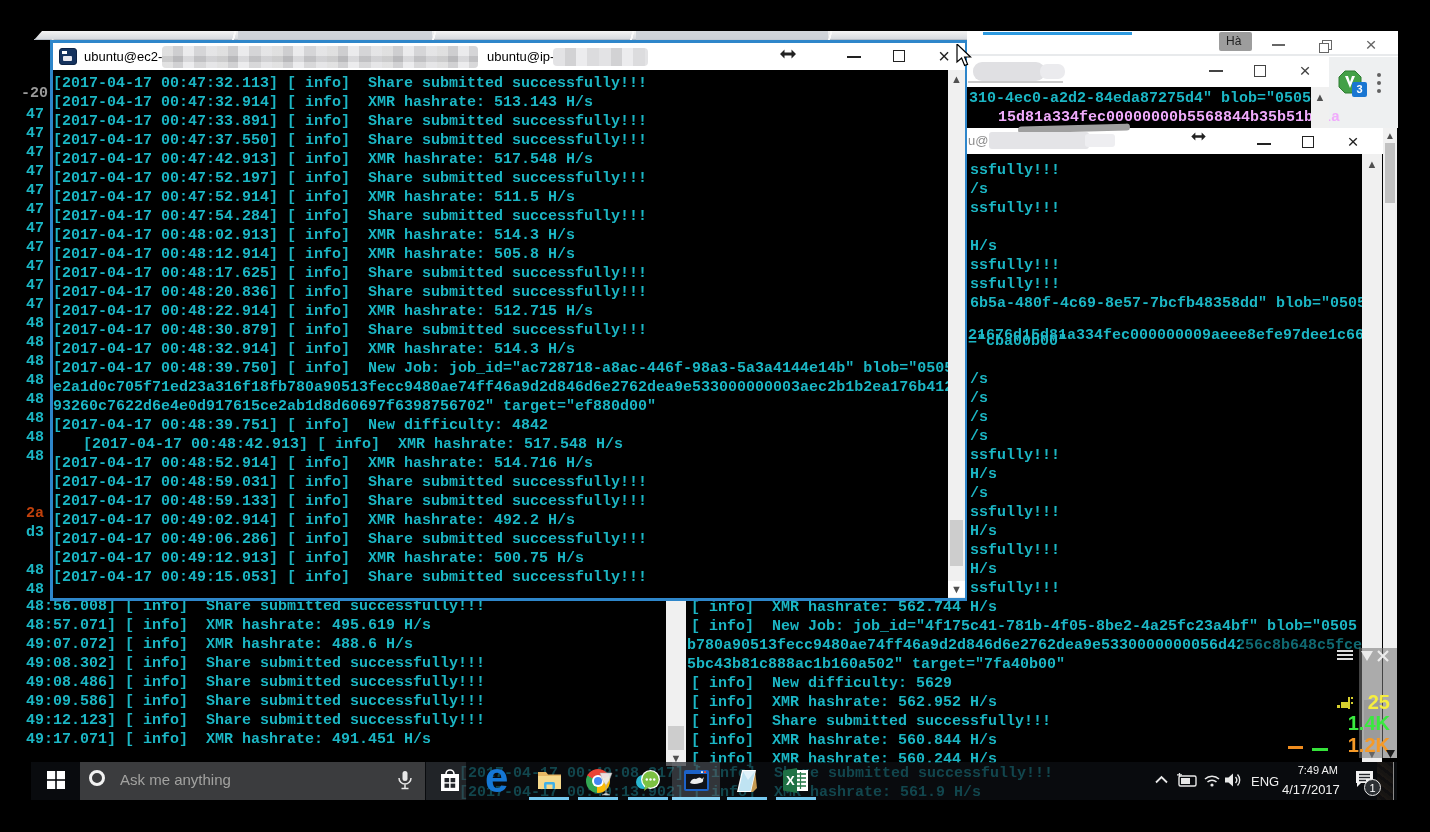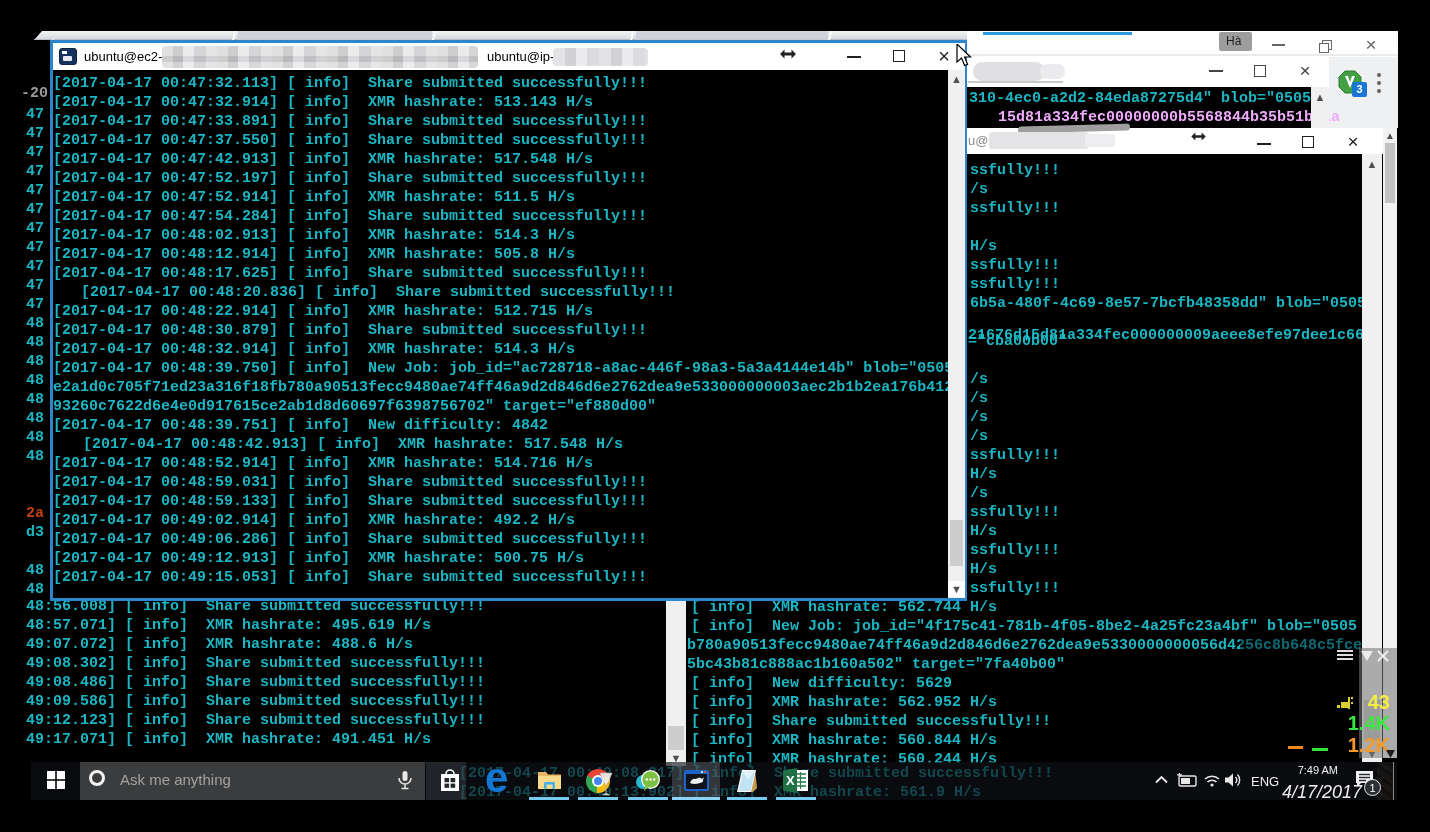--- a/index.html
+++ b/index.html
@@ -155,21 +155,21 @@
 <div class="abs mono" style="left:53px;top:93px;color:#1bb6c4;">[2017-04-17&nbsp;00:47:32.914]&nbsp;[&nbsp;info]&nbsp;&nbsp;XMR&nbsp;hashrate:&nbsp;513.143&nbsp;H/s</div>
 <div class="abs mono" style="left:53px;top:112px;color:#1bb6c4;">[2017-04-17&nbsp;00:47:33.891]&nbsp;[&nbsp;info]&nbsp;&nbsp;Share&nbsp;submitted&nbsp;successfully!!!</div>
 <div class="abs mono" style="left:53px;top:131px;color:#1bb6c4;">[2017-04-17&nbsp;00:47:37.550]&nbsp;[&nbsp;info]&nbsp;&nbsp;Share&nbsp;submitted&nbsp;successfully!!!</div>
 <div class="abs mono" style="left:53px;top:150px;color:#1bb6c4;">[2017-04-17&nbsp;00:47:42.913]&nbsp;[&nbsp;info]&nbsp;&nbsp;XMR&nbsp;hashrate:&nbsp;517.548&nbsp;H/s</div>
 <div class="abs mono" style="left:53px;top:169px;color:#1bb6c4;">[2017-04-17&nbsp;00:47:52.197]&nbsp;[&nbsp;info]&nbsp;&nbsp;Share&nbsp;submitted&nbsp;successfully!!!</div>
 <div class="abs mono" style="left:53px;top:188px;color:#1bb6c4;">[2017-04-17&nbsp;00:47:52.914]&nbsp;[&nbsp;info]&nbsp;&nbsp;XMR&nbsp;hashrate:&nbsp;511.5&nbsp;H/s</div>
 <div class="abs mono" style="left:53px;top:207px;color:#1bb6c4;">[2017-04-17&nbsp;00:47:54.284]&nbsp;[&nbsp;info]&nbsp;&nbsp;Share&nbsp;submitted&nbsp;successfully!!!</div>
 <div class="abs mono" style="left:53px;top:226px;color:#1bb6c4;">[2017-04-17&nbsp;00:48:02.913]&nbsp;[&nbsp;info]&nbsp;&nbsp;XMR&nbsp;hashrate:&nbsp;514.3&nbsp;H/s</div>
 <div class="abs mono" style="left:53px;top:245px;color:#1bb6c4;">[2017-04-17&nbsp;00:48:12.914]&nbsp;[&nbsp;info]&nbsp;&nbsp;XMR&nbsp;hashrate:&nbsp;505.8&nbsp;H/s</div>
 <div class="abs mono" style="left:53px;top:264px;color:#1bb6c4;">[2017-04-17&nbsp;00:48:17.625]&nbsp;[&nbsp;info]&nbsp;&nbsp;Share&nbsp;submitted&nbsp;successfully!!!</div>
-<div class="abs mono" style="left:53px;top:283px;color:#1bb6c4;margin-left:28px;">[2017-04-17&nbsp;00:48:20.836]&nbsp;[&nbsp;info]&nbsp;&nbsp;Share&nbsp;submitted&nbsp;successfully!!!</div>
+<div class="abs mono" style="left:53px;top:283px;color:#1bb6c4;">[2017-04-17&nbsp;00:48:20.836]&nbsp;[&nbsp;info]&nbsp;&nbsp;Share&nbsp;submitted&nbsp;successfully!!!</div>
 <div class="abs mono" style="left:53px;top:302px;color:#1bb6c4;">[2017-04-17&nbsp;00:48:22.914]&nbsp;[&nbsp;info]&nbsp;&nbsp;XMR&nbsp;hashrate:&nbsp;512.715&nbsp;H/s</div>
 <div class="abs mono" style="left:53px;top:321px;color:#1bb6c4;">[2017-04-17&nbsp;00:48:30.879]&nbsp;[&nbsp;info]&nbsp;&nbsp;Share&nbsp;submitted&nbsp;successfully!!!</div>
 <div class="abs mono" style="left:53px;top:340px;color:#1bb6c4;">[2017-04-17&nbsp;00:48:32.914]&nbsp;[&nbsp;info]&nbsp;&nbsp;XMR&nbsp;hashrate:&nbsp;514.3&nbsp;H/s</div>
 <div class="abs mono" style="left:53px;top:359px;color:#1bb6c4;">[2017-04-17&nbsp;00:48:39.750]&nbsp;[&nbsp;info]&nbsp;&nbsp;New&nbsp;Job:&nbsp;job_id="ac728718-a8ac-446f-98a3-5a3a4144e14b"&nbsp;blob="0505</div>
 <div class="abs mono" style="left:53px;top:378px;color:#1bb6c4;">e2a1d0c705f71ed23a316f18fb780a90513fecc9480ae74ff46a9d2d846d6e2762dea9e533000000003aec2b1b2ea176b412</div>
 <div class="abs mono" style="left:53px;top:397px;color:#1bb6c4;">93260c7622d6e4e0d917615ce2ab1d8d60697f6398756702"&nbsp;target="ef880d00"</div>
 <div class="abs mono" style="left:53px;top:416px;color:#1bb6c4;">[2017-04-17&nbsp;00:48:39.751]&nbsp;[&nbsp;info]&nbsp;&nbsp;New&nbsp;difficulty:&nbsp;4842</div>
 <div class="abs mono" style="left:53px;top:435px;color:#1bb6c4;padding-left:30px;">[2017-04-17&nbsp;00:48:42.913]&nbsp;[&nbsp;info]&nbsp;&nbsp;XMR&nbsp;hashrate:&nbsp;517.548&nbsp;H/s</div>
 <div class="abs mono" style="left:53px;top:454px;color:#1bb6c4;">[2017-04-17&nbsp;00:48:52.914]&nbsp;[&nbsp;info]&nbsp;&nbsp;XMR&nbsp;hashrate:&nbsp;514.716&nbsp;H/s</div>
 <div class="abs mono" style="left:53px;top:473px;color:#1bb6c4;">[2017-04-17&nbsp;00:48:59.031]&nbsp;[&nbsp;info]&nbsp;&nbsp;Share&nbsp;submitted&nbsp;successfully!!!</div>
@@ -275,21 +275,21 @@
 <path d="M4.5 9 A6.5 6.5 0 0 1 13.5 9" fill="none" stroke="#e8e8e8" stroke-width="1.5"></path>
 <circle cx="9" cy="12" r="1.6" fill="#e8e8e8"></circle>
   </svg>
 <svg class="abs" style="left:1224px;top:772px;" width="19" height="16" viewBox="0 0 19 16">
 <path d="M1 5.5 L4.5 5.5 L9 1.5 L9 14.5 L4.5 10.5 L1 10.5 Z" fill="#e8e8e8"></path>
 <path d="M11.5 5 A4.5 4.5 0 0 1 11.5 11" fill="none" stroke="#e8e8e8" stroke-width="1.4"></path>
 <path d="M13.5 2.5 A8 8 0 0 1 13.5 13.5" fill="none" stroke="#e8e8e8" stroke-width="1.4"></path>
   </svg>
 <div class="abs ui" style="left:1251px;top:774px;font-size:13px;color:#f0f0f0;">ENG</div>
 <div class="abs ui" style="left:1288px;top:764px;width:50px;text-align:right;font-size:11px;color:#f0f0f0;">7:49 AM</div>
-<div class="abs ui" style="left:1282px;top:782px;width:56px;text-align:right;font-size:18px;color:#f0f0f0;font-style:italic;">4/17/2017</div>
+<div class="abs ui" style="left:1282px;top:782px;width:56px;text-align:right;font-size:13px;color:#f0f0f0;">4/17/2017</div>
 <svg class="abs" style="left:1355px;top:770px;" width="19" height="18" viewBox="0 0 19 18">
 <path d="M1 1 L18 1 L18 13 L6 13 L2 17 L2 13 L1 13 Z" fill="#f2f2f2"></path>
 <line x1="4" y1="4.5" x2="15" y2="4.5" stroke="#23262b" stroke-width="1.4"></line>
 <line x1="4" y1="7.5" x2="15" y2="7.5" stroke="#23262b" stroke-width="1.4"></line>
 <line x1="4" y1="10.5" x2="11" y2="10.5" stroke="#23262b" stroke-width="1.4"></line>
   </svg>
 <div class="abs" style="left:1364px;top:779px;width:17px;height:17px;border-radius:50%;background:#2b2f33;border:1.6px solid #e8e8e8;color:#fff;font-size:11px;text-align:center;line-height:17px;">1</div>
 <div class="abs" style="left:1393px;top:762px;width:1px;height:38px;background:#8a8a8a;"></div>
 <div class="abs" style="left:1359px;top:648px;width:38px;height:110px;background:rgba(118,118,118,0.57);"></div>
 <div class="abs" style="left:1337px;top:650px;width:16px;height:2.4px;background:#dcdcdc;"></div>
@@ -299,21 +299,21 @@
     <polygon points="0,0 12,0 6,10" fill="#ececec"></polygon>
   </svg>
 <svg class="abs" style="left:1377px;top:650px;" width="12" height="12" viewBox="0 0 12 12">
     <path d="M1 1 L11 11 M11 1 L1 11" stroke="#ececec" stroke-width="2.2"></path>
   </svg>
 <div class="abs" style="left:1337px;top:705px;width:3px;height:3px;background:#d6cf2e;"></div>
 <div class="abs" style="left:1341px;top:702px;width:7px;height:6px;background:#d6cf2e;"></div>
 <div class="abs" style="left:1348px;top:697px;width:2px;height:12px;background:#d6cf2e;"></div>
 <div class="abs" style="left:1351px;top:697px;width:2px;height:2px;background:#d6cf2e;"></div>
 <div class="abs" style="left:1351px;top:702px;width:2px;height:2px;background:#d6cf2e;"></div>
-<div class="abs" style="left:1340px;top:691px;width:50px;text-align:right;font-size:20px;font-weight:bold;color:#f6ee3e;font-family:'Liberation Sans';">43</div>
+<div class="abs" style="left:1340px;top:691px;width:50px;text-align:right;font-size:20px;font-weight:bold;color:#f6ee3e;font-family:'Liberation Sans';">25</div>
 <div class="abs" style="left:1340px;top:712px;width:50px;text-align:right;font-size:20px;font-weight:bold;color:#3ae93f;font-family:'Liberation Sans';">1.4K</div>
 <div class="abs" style="left:1340px;top:734px;width:50px;text-align:right;font-size:20px;font-weight:bold;color:#f59a28;font-family:'Liberation Sans';">1.2K</div>
 <div class="abs" style="left:1288px;top:746px;width:15px;height:3px;background:#ef8c1e;"></div>
 <div class="abs" style="left:1312px;top:748px;width:16px;height:3px;background:#35e23a;"></div>
 <svg class="abs" style="left:1386px;top:750px;" width="9" height="8" viewBox="0 0 9 8">
     <polygon points="0,0 9,0 4.5,8" fill="#1c1c1c"></polygon>
   </svg>
 <svg class="abs" style="left:956px;top:44px;" width="17" height="24" viewBox="0 0 17 24">
 <path d="M1 0 L1 18 L5.6 14 L8.6 21.5 L11.6 20.3 L8.6 13 L14.5 13 Z" fill="#fff" stroke="#000" stroke-width="1.2"></path>
   </svg>

